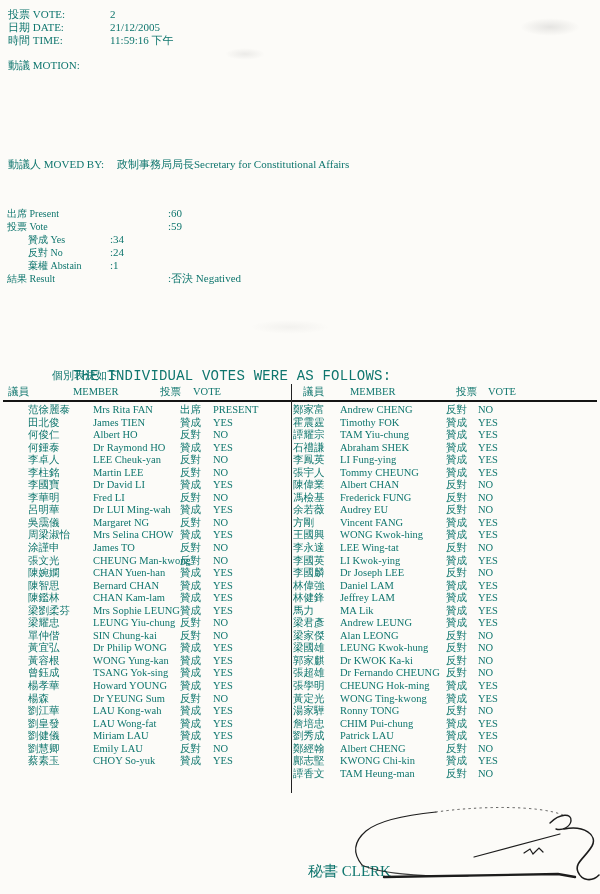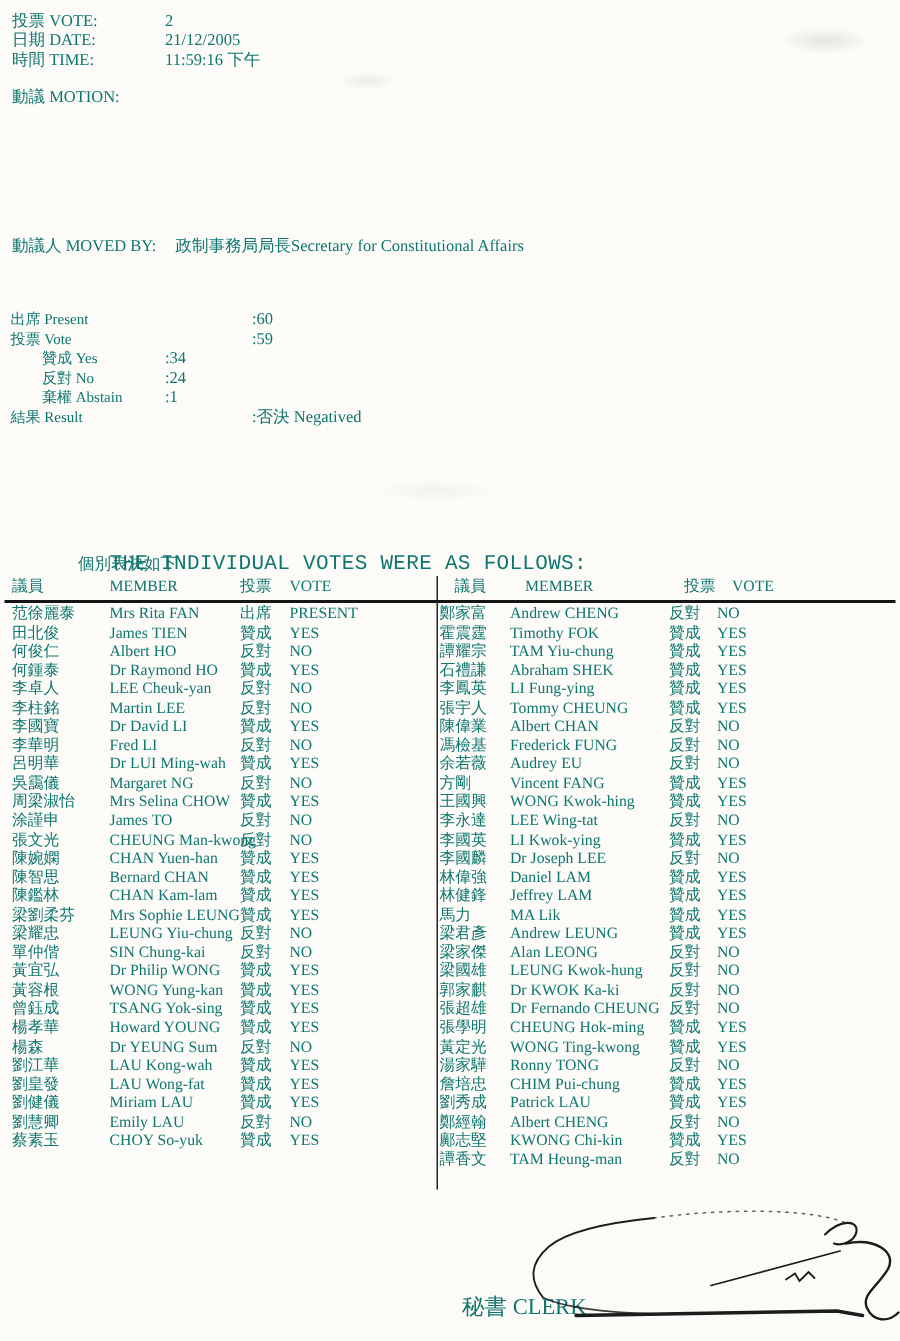--- a/index.html
+++ b/index.html
@@ -35,21 +35,21 @@
   .votes-title-en{left:73px;top:368px;font-size:14px;letter-spacing:.2px;font-family:Liberation Mono, monospace;}
 
   .thick-line{left:3px;top:400px;width:594px;height:2px;background:#151515;}
   .v-divider{left:291px;top:384px;width:1px;height:409px;background:#222;}
 
   .vhead{top:386px;height:13px;}
   .vhead span, .vrow span{
     position:absolute;top:0;font-size:10.5px;line-height:12.6px;white-space:nowrap;
   }
   .vtable{top:404px;}
-  .vtable.left{left:0;width:291px;}
+  .vtable.left{left:0;width:291px;padding-left:20px;}
   .vtable.right{left:285px;width:305px;}
   .vrow{position:relative;height:12.55px;}
   
   .left .c1, .hleft .c1{left:8px;}
   .left .c2, .hleft .c2{left:73px;}
   .left .c3, .hleft .c3{left:160px;}
   .left .c4, .hleft .c4{left:193px;}
   
   .right .c1{left:8px;}
   .right .c2{left:55px;}

